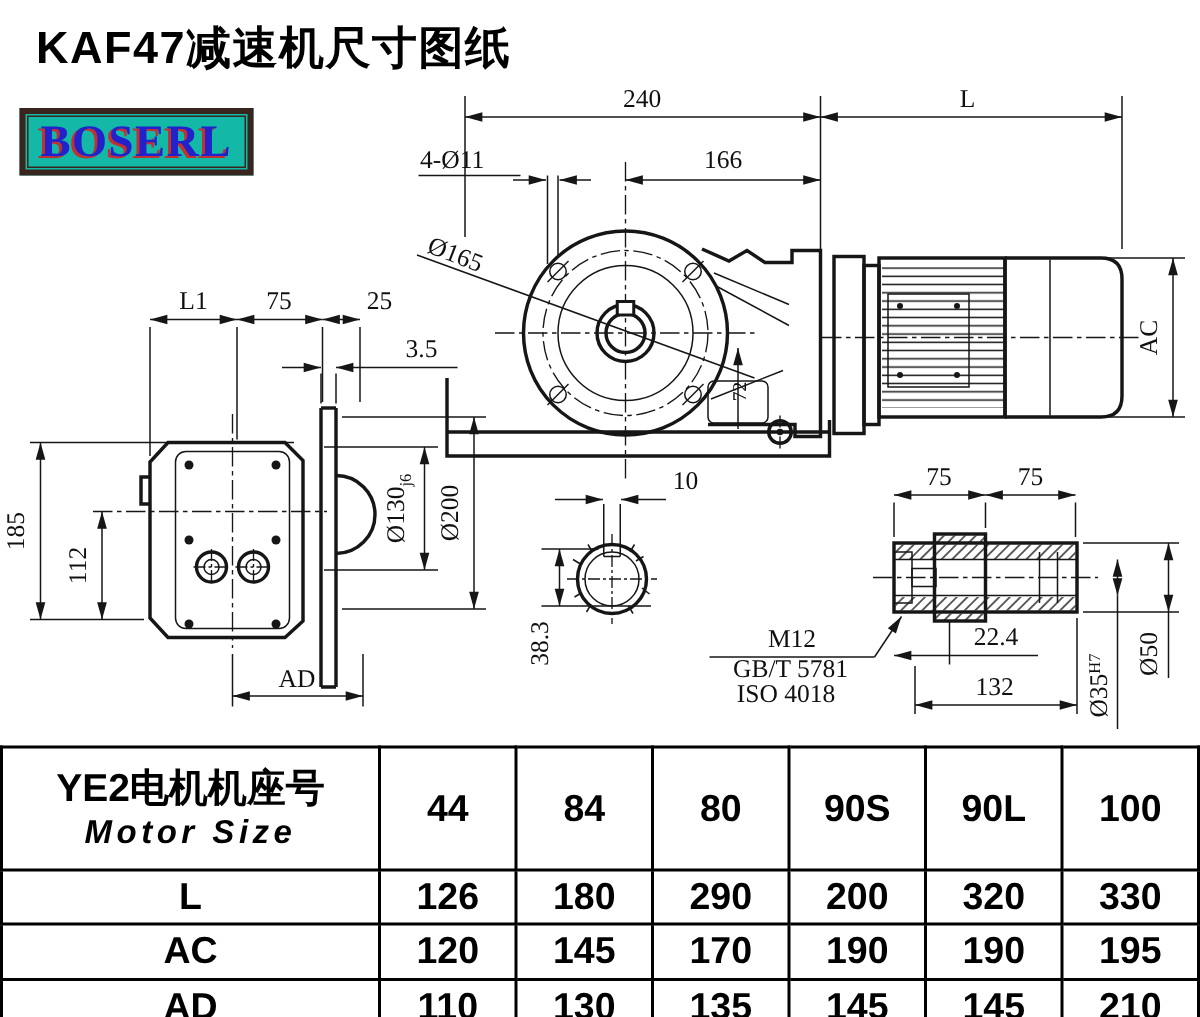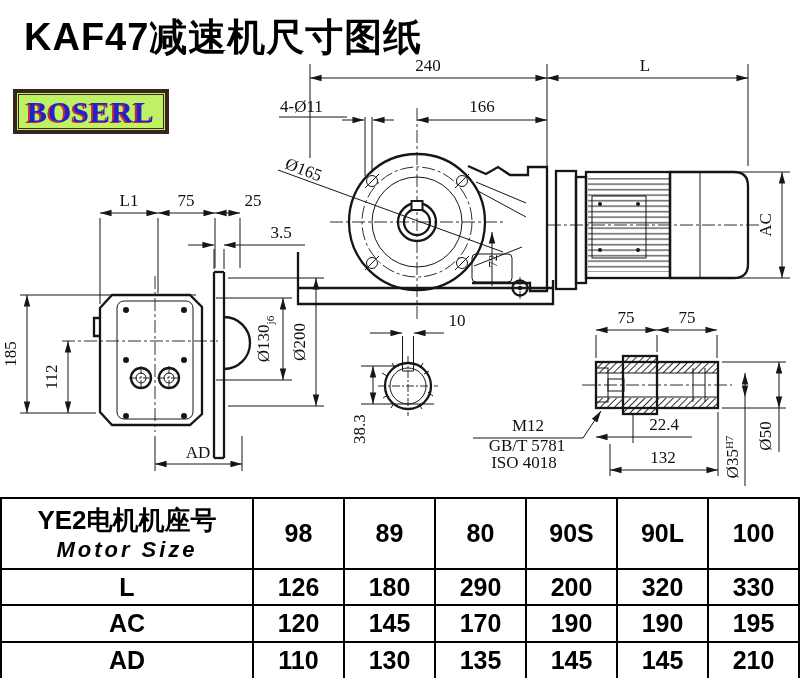--- a/index.html
+++ b/index.html
@@ -1,21 +1,21 @@
 <!DOCTYPE html>
 <html><head>
 <meta charset="utf-8">
 <style>
   html,body{margin:0;padding:0;background:#fff;}
   .stage{position:relative;width:800px;height:678px;background:#fff;overflow:hidden;
          font-family:"Liberation Sans",sans-serif;}
   .stage svg{position:absolute;left:0;top:0;}
-  .title{position:absolute;left:24px;top:12px;font-size:38px;font-weight:700;color:#000;
+  .title{position:absolute;left:24px;top:12px;font-size:30px;font-weight:700;color:#000;
          letter-spacing:1px;white-space:nowrap;}
-  .logo{position:absolute;left:13px;top:89px;border:4px solid #3a241e;background:#bef264;}
+  .logo{position:absolute;left:13px;top:72px;border:4px solid #3a241e;background:#14b8a6;}
   .logo-inner{border:1px solid #3a241e;margin:1px;padding:0 8px;
               font-family:"Liberation Serif",serif;font-weight:700;font-size:30px;line-height:33px;
               color:#2222cc;text-shadow:-2px 1px 0 #c43030;letter-spacing:1px;}
   
   .t{stroke:#161616;stroke-width:2.3;fill:none;}
   .n{stroke:#161616;stroke-width:1;fill:none;}
   .cl{stroke:#161616;stroke-width:0.9;fill:none;stroke-dasharray:13 3 3 3;}
   .c2{stroke:#161616;stroke-width:0.9;fill:none;stroke-dasharray:8 2 2 2;}
   .dim{font-family:"Liberation Serif",serif;font-size:17px;fill:#101010;}
   .dims{font-family:"Liberation Serif",serif;font-size:13px;fill:#101010;}
@@ -279,27 +279,27 @@
     <colgroup>
       <col style="width:252px">
         <col>
         <col>
         <col>
         <col>
         <col>
         <col>
     </colgroup>
     <tbody>
-        <tr style="height:71px">
+        <tr style="height:82px">
       <td>
         <div class="h1">YE2电机机座号</div>
         <div class="h2">Motor Size</div>
       </td>
-      <td>98</td>
-      <td>89</td>
+      <td>44</td>
+      <td>84</td>
       <td>80</td>
       <td>90S</td>
       <td>90L</td>
       <td>100</td>
     </tr>
     <tr style="height:36px">
       <td>L</td>
       <td>126</td>
       <td>180</td>
       <td>290</td>

